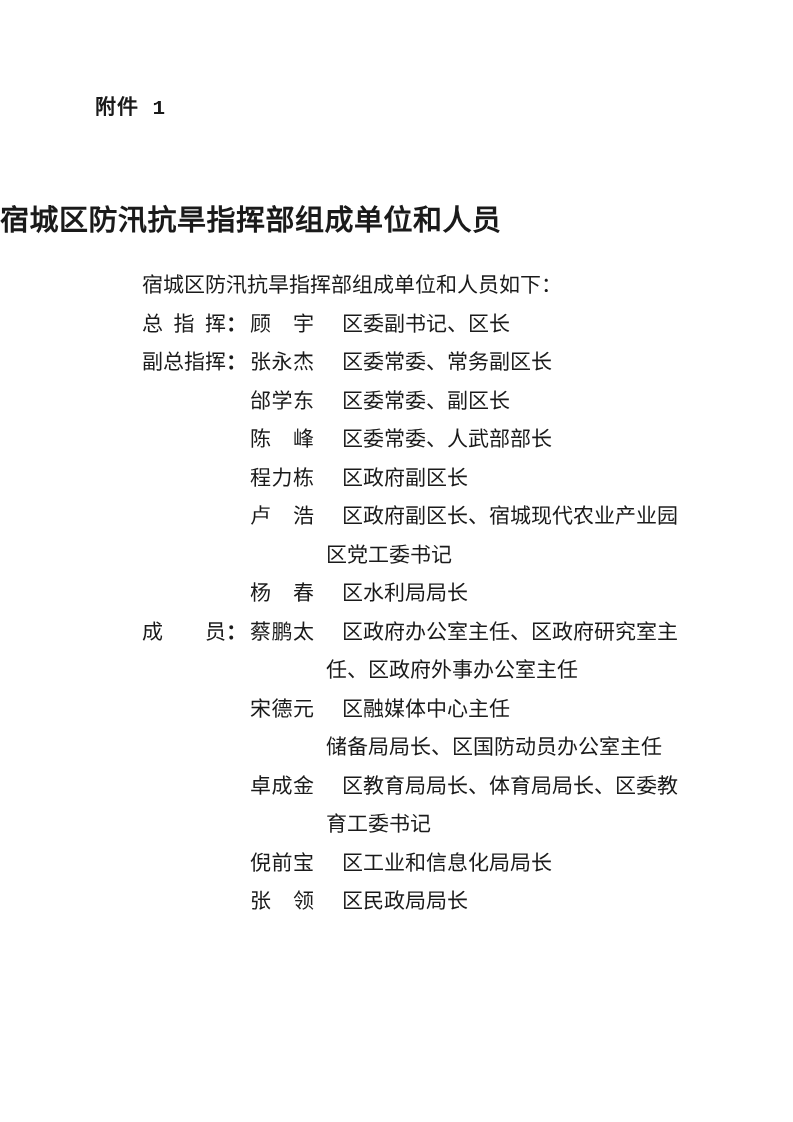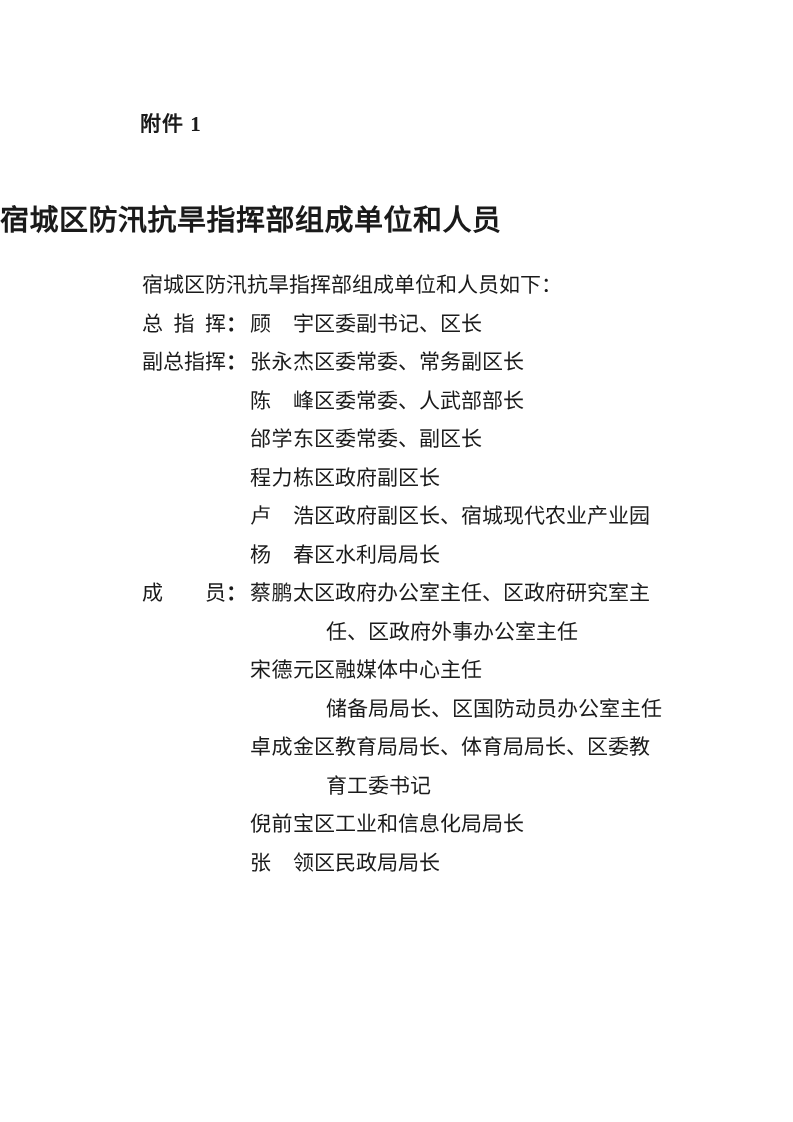--- a/index.html
+++ b/index.html
@@ -12,27 +12,26 @@
     width: 793px;
     height: 1122px;
     background: #ffffff;
     color: #1a1a1a;
     font-family: "Liberation Serif", "DejaVu Serif", serif;
     overflow: hidden;
   }
   .attachment {
     position: absolute;
     left: 95px;
-    top: 111px;
-    font-family: Liberation Serif, serif;
+    top: 96px;
+    font-family: Liberation Mono, monospace;
     font-size: 21px;
     font-weight: bold;
     line-height: 26px;
     letter-spacing: 1px;
-    margin-left: 45px;
   }
   .title {
     position: absolute;
     left: 0;
     right: 0;
     top: 198px;
     font-size: 29px;
     font-weight: bold;
     line-height: 44px;
     letter-spacing: 0.5px;
@@ -70,20 +69,21 @@
   }
   .nm {
     display: inline-block;
     width: 64px;
     text-align: justify;
     text-align-last: justify;
     text-justify: inter-ideograph;
   }
   .desc {
     display: inline-block;
+    margin-left: 28px;
   }
   .cont-text {
     display: inline-block;
     margin-left: 184px;
   }
   .intro-text {
     display: inline-block;
   }
 </style>
 </head>
@@ -91,24 +91,25 @@
 
 <div class="page">
   <div class="attachment">附件 1</div>
 
   <div class="title">宿城区防汛抗旱指挥部组成单位和人员</div>
 
   <div class="body-block">
       <div class="row"><span class="intro-text">宿城区防汛抗旱指挥部组成单位和人员如下：</span></div>
       <div class="row"><span class="lbl">总指挥</span><span class="lbl-colon">：</span><span class="nm">顾宇</span><span class="desc">区委副书记、区长</span></div>
       <div class="row"><span class="lbl">副总指挥</span><span class="lbl-colon">：</span><span class="nm">张永杰</span><span class="desc">区委常委、常务副区长</span></div>
+      <div class="row"><span class="lbl-spacer"></span><span class="nm">邰学东</span><span class="desc">区委常委、副区长</span></div>
       <div class="row"><span class="lbl-spacer"></span><span class="nm">陈峰</span><span class="desc">区委常委、人武部部长</span></div>
-      <div class="row"><span class="lbl-spacer"></span><span class="nm">邰学东</span><span class="desc">区委常委、副区长</span></div>
       <div class="row"><span class="lbl-spacer"></span><span class="nm">程力栋</span><span class="desc">区政府副区长</span></div>
       <div class="row"><span class="lbl-spacer"></span><span class="nm">卢浩</span><span class="desc">区政府副区长、宿城现代农业产业园</span></div>
+      <div class="row"><span class="cont-text">区党工委书记</span></div>
       <div class="row"><span class="lbl-spacer"></span><span class="nm">杨春</span><span class="desc">区水利局局长</span></div>
       <div class="row"><span class="lbl">成员</span><span class="lbl-colon">：</span><span class="nm">蔡鹏太</span><span class="desc">区政府办公室主任、区政府研究室主</span></div>
       <div class="row"><span class="cont-text">任、区政府外事办公室主任</span></div>
       <div class="row"><span class="lbl-spacer"></span><span class="nm">宋德元</span><span class="desc">区融媒体中心主任</span></div>
       <div class="row"><span class="cont-text">储备局局长、区国防动员办公室主任</span></div>
       <div class="row"><span class="lbl-spacer"></span><span class="nm">卓成金</span><span class="desc">区教育局局长、体育局局长、区委教</span></div>
       <div class="row"><span class="cont-text">育工委书记</span></div>
       <div class="row"><span class="lbl-spacer"></span><span class="nm">倪前宝</span><span class="desc">区工业和信息化局局长</span></div>
       <div class="row"><span class="lbl-spacer"></span><span class="nm">张领</span><span class="desc">区民政局局长</span></div>
     </div>

